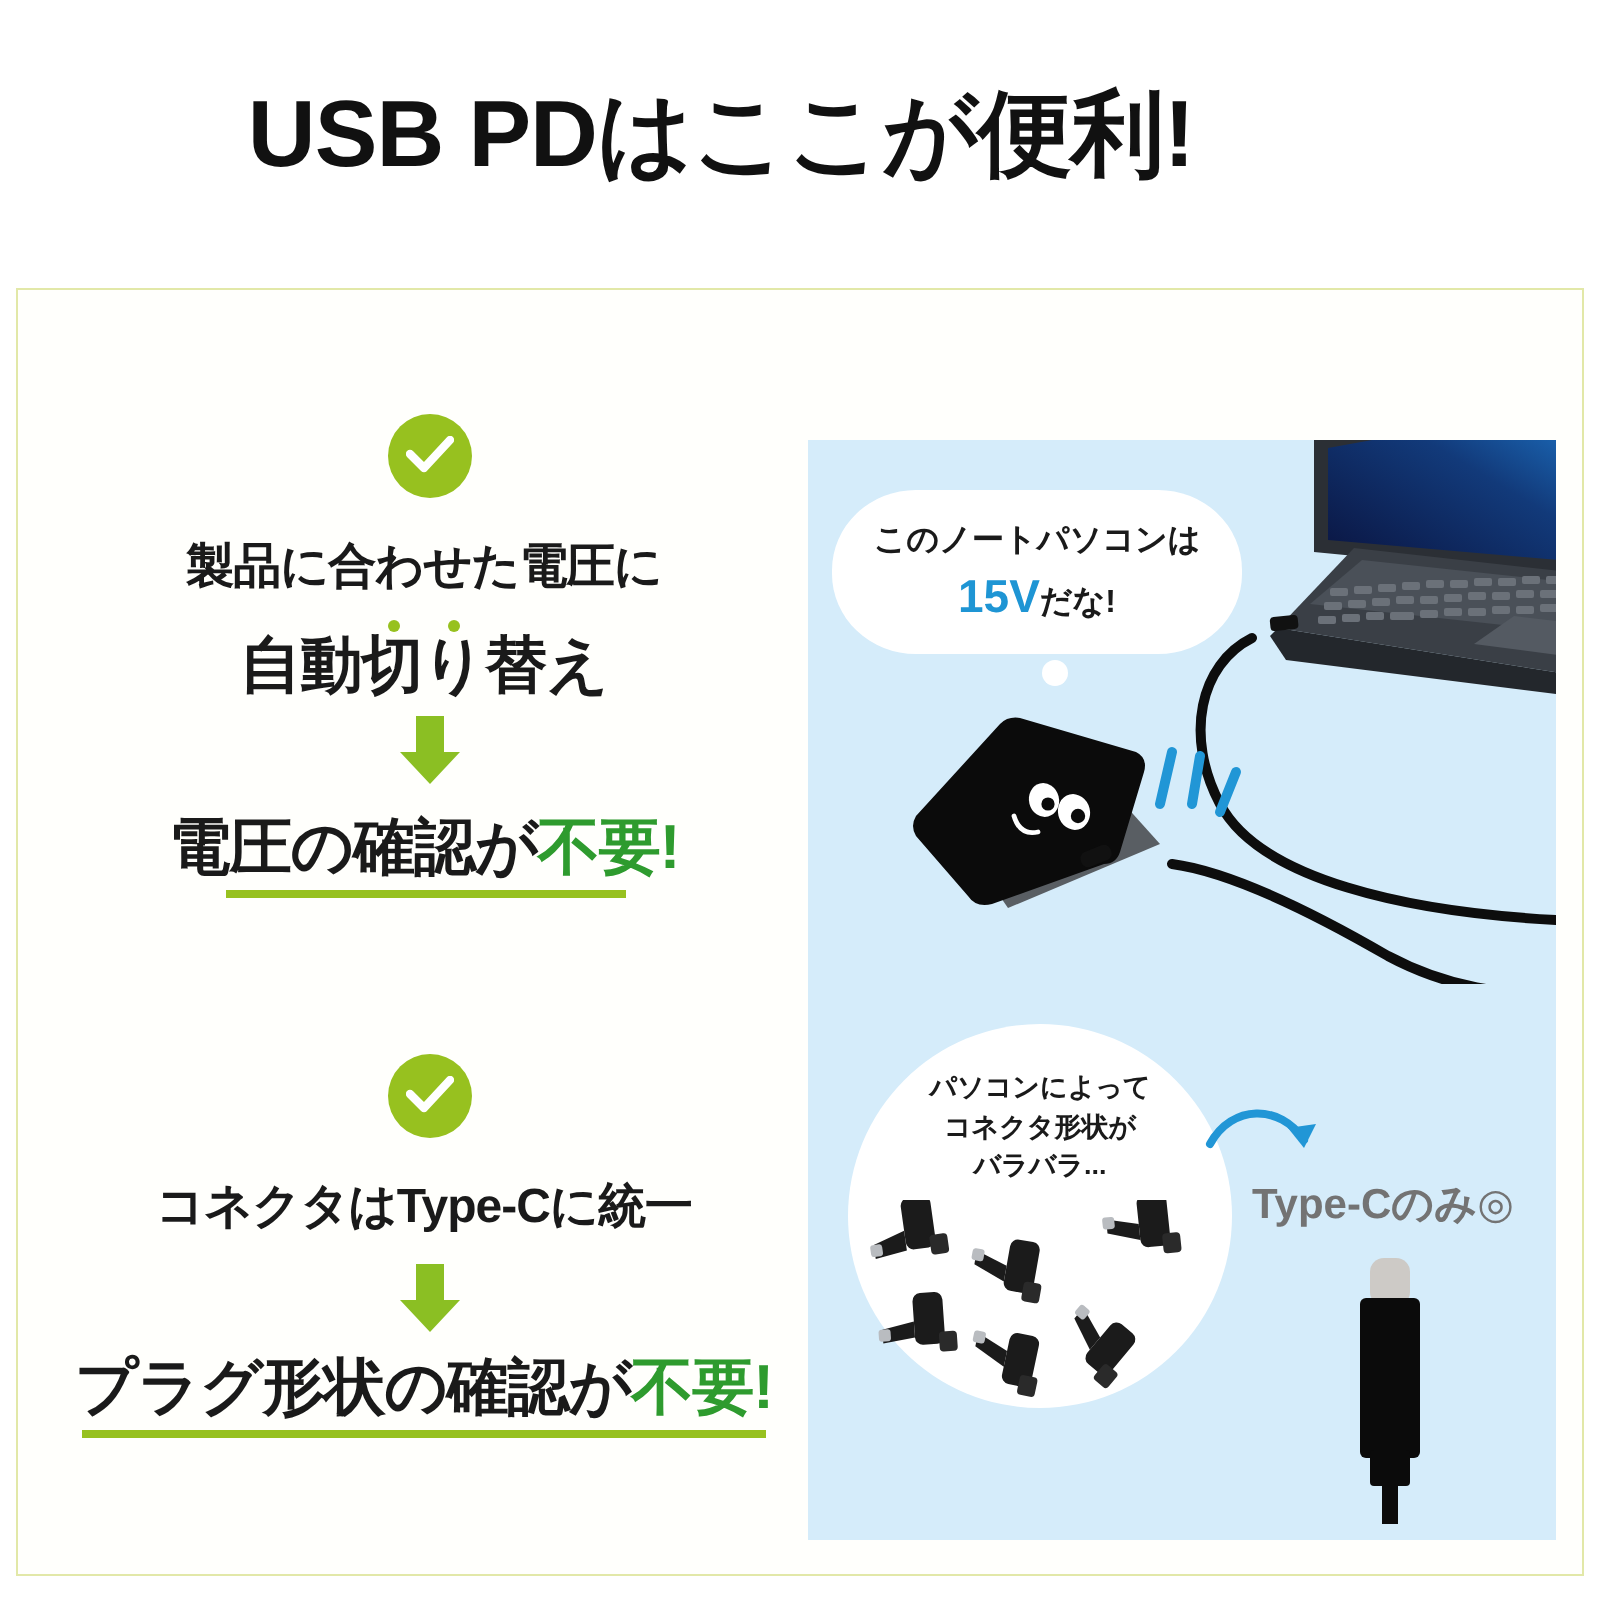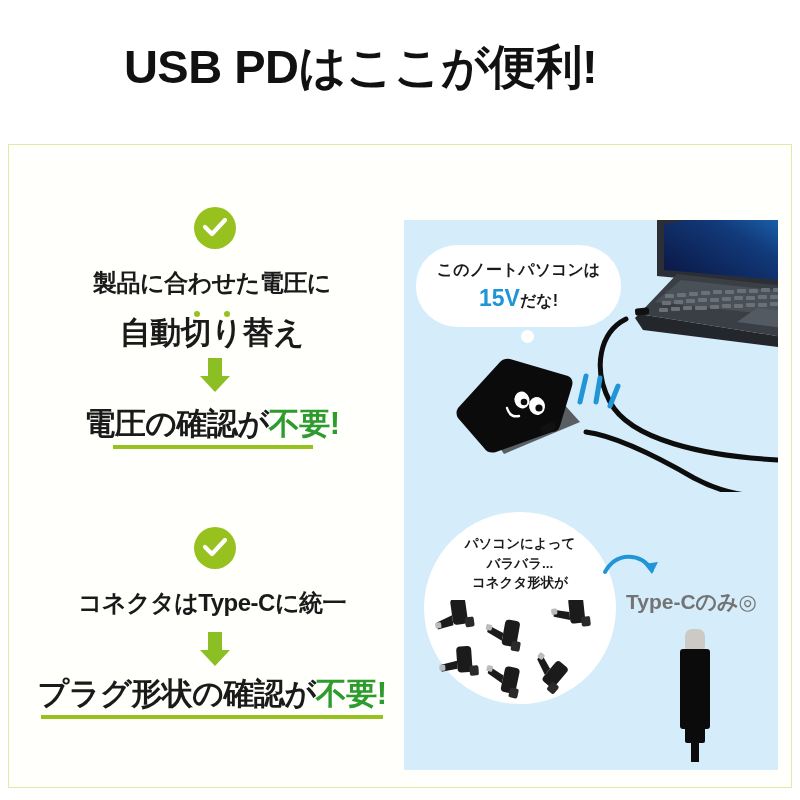--- a/index.html
+++ b/index.html
@@ -273,22 +273,22 @@
         <path d="M38 38 L46 18" stroke="#2196d6" stroke-width="5" stroke-linecap="round"></path>
       </svg>
     </div>
 
     <div class="panel panel-bottom">
 
       <div class="circle-white"></div>
 
       <div class="circle-text">
         <div>パソコンによって</div>
+        <div>コネクタ形状が</div>
         <div>バラバラ...</div>
-        <div>コネクタ形状が</div>
       </div>
 
       <svg class="plugs" viewBox="0 0 190 110">
         <g transform="translate(6,2) rotate(-8)">
           <rect x="18" y="0" width="15" height="26" rx="4" fill="#1b1b1b"></rect>
           <path d="M18 16 L2 21 L2 28 L18 26 Z" fill="#1b1b1b"></path>
           <rect x="0" y="21" width="6" height="6" rx="1.5" fill="#b9bcc0"></rect>
           <rect x="30" y="20" width="9" height="10" rx="2" fill="#2a2a2a"></rect>
         </g>
         <g transform="translate(62,16) rotate(10)">

